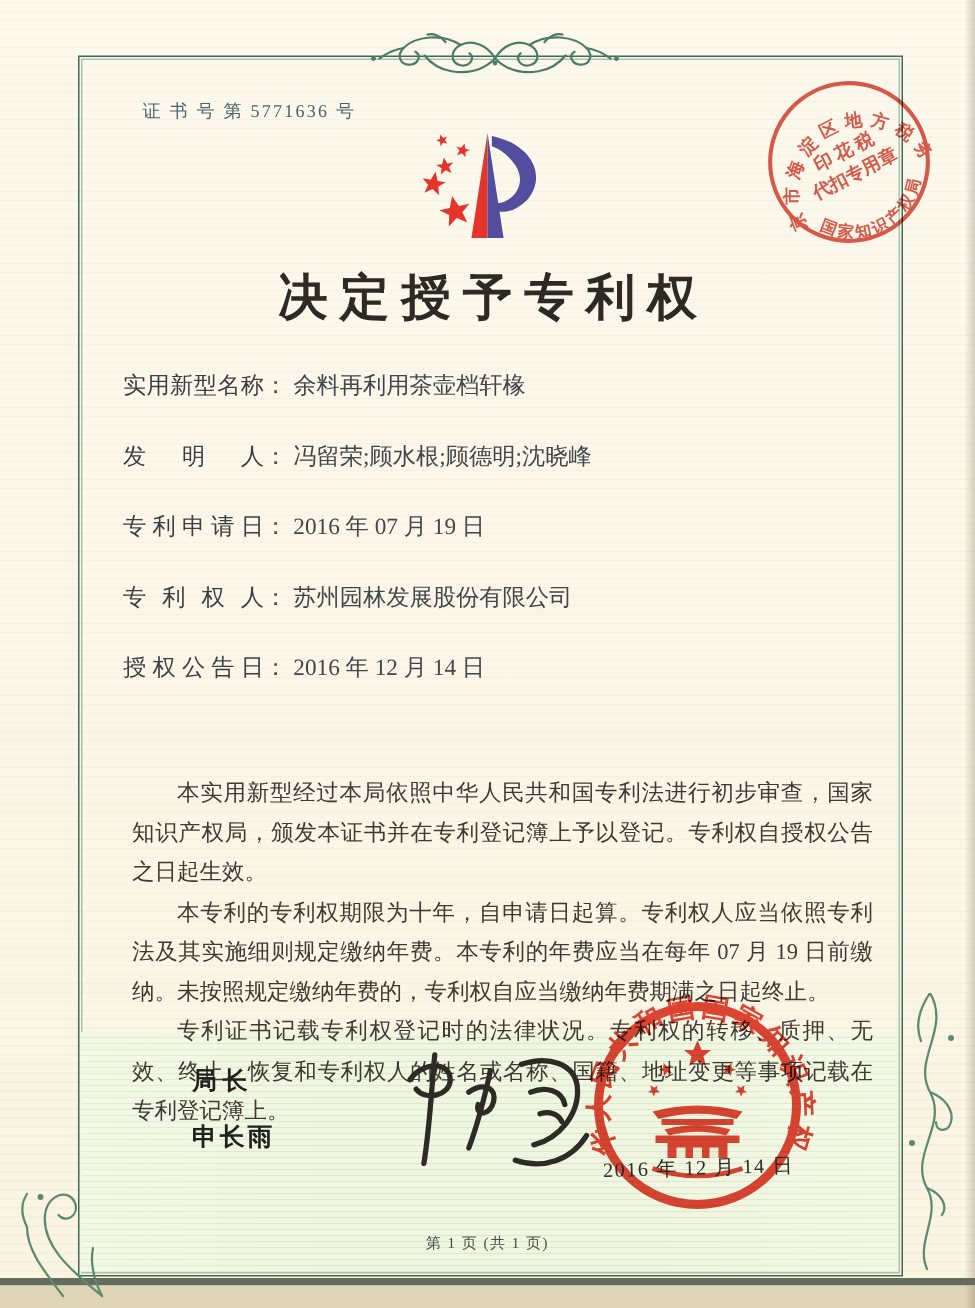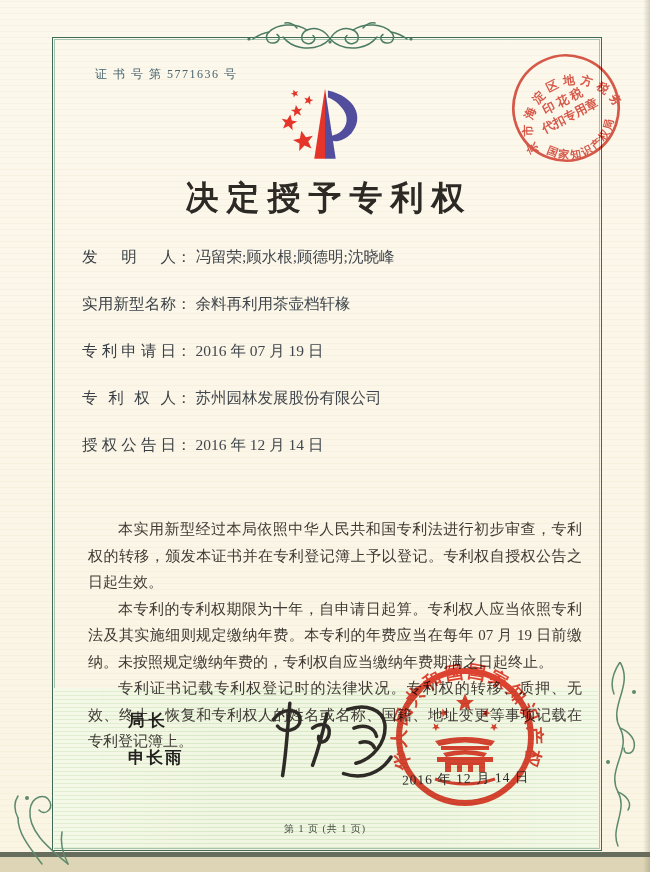--- a/index.html
+++ b/index.html
@@ -116,38 +116,38 @@
     <text x="75" y="71" text-anchor="middle" font-size="13.5" fill="#d6493c" font-weight="600">印 花 税</text>
     <text x="75" y="89" text-anchor="middle" font-size="13.5" fill="#d6493c" font-weight="600">代扣专用章</text>
   </svg>
 
   <div class="cert-no">证 书 号 第 5771636 号</div>
 
   <div class="title">决定授予专利权</div>
 
   <div class="fields">
     <div class="f-row">
+      <span class="f-label">实用新型名称</span><span class="f-colon">：</span><span class="f-value">余料再利用茶壶档轩椽</span>
+    </div>
+    <div class="f-row">
       <span class="f-label">发明人</span><span class="f-colon">：</span><span class="f-value">冯留荣;顾水根;顾德明;沈晓峰</span>
     </div>
     <div class="f-row">
-      <span class="f-label">实用新型名称</span><span class="f-colon">：</span><span class="f-value">余料再利用茶壶档轩椽</span>
-    </div>
-    <div class="f-row">
       <span class="f-label">专利申请日</span><span class="f-colon">：</span><span class="f-value">2016 年 07 月 19 日</span>
     </div>
     <div class="f-row">
       <span class="f-label">专利权人</span><span class="f-colon">：</span><span class="f-value">苏州园林发展股份有限公司</span>
     </div>
     <div class="f-row">
       <span class="f-label">授权公告日</span><span class="f-colon">：</span><span class="f-value">2016 年 12 月 14 日</span>
     </div>
   </div>
 
   <div class="paras">
-    <p>本实用新型经过本局依照中华人民共和国专利法进行初步审查，专利权的转移，颁发本证书并在专利登记簿上予以登记。专利权自授权公告之日起生效。</p>
+    <p>本实用新型经过本局依照中华人民共和国专利法进行初步审查，国家知识产权局，颁发本证书并在专利登记簿上予以登记。专利权自授权公告之日起生效。</p>
     <p>本专利的专利权期限为十年，自申请日起算。专利权人应当依照专利法及其实施细则规定缴纳年费。本专利的年费应当在每年 07 月 19 日前缴纳。未按照规定缴纳年费的，专利权自应当缴纳年费期满之日起终止。</p>
     <p>专利证书记载专利权登记时的法律状况。专利权的转移、质押、无效、终止、恢复和专利权人的姓名或名称、国籍、地址变更等事项记载在专利登记簿上。</p>
   </div>
 
   <div class="signer-title">局长</div>
   <div class="signer-name">申长雨</div>
 
   <svg class="signature" viewBox="0 0 140 92">
     <g fill="none" stroke="#2e2a25" stroke-width="3.4" stroke-linecap="round">
       <path d="M34,10 C32,30 31,55 27,80"></path>

